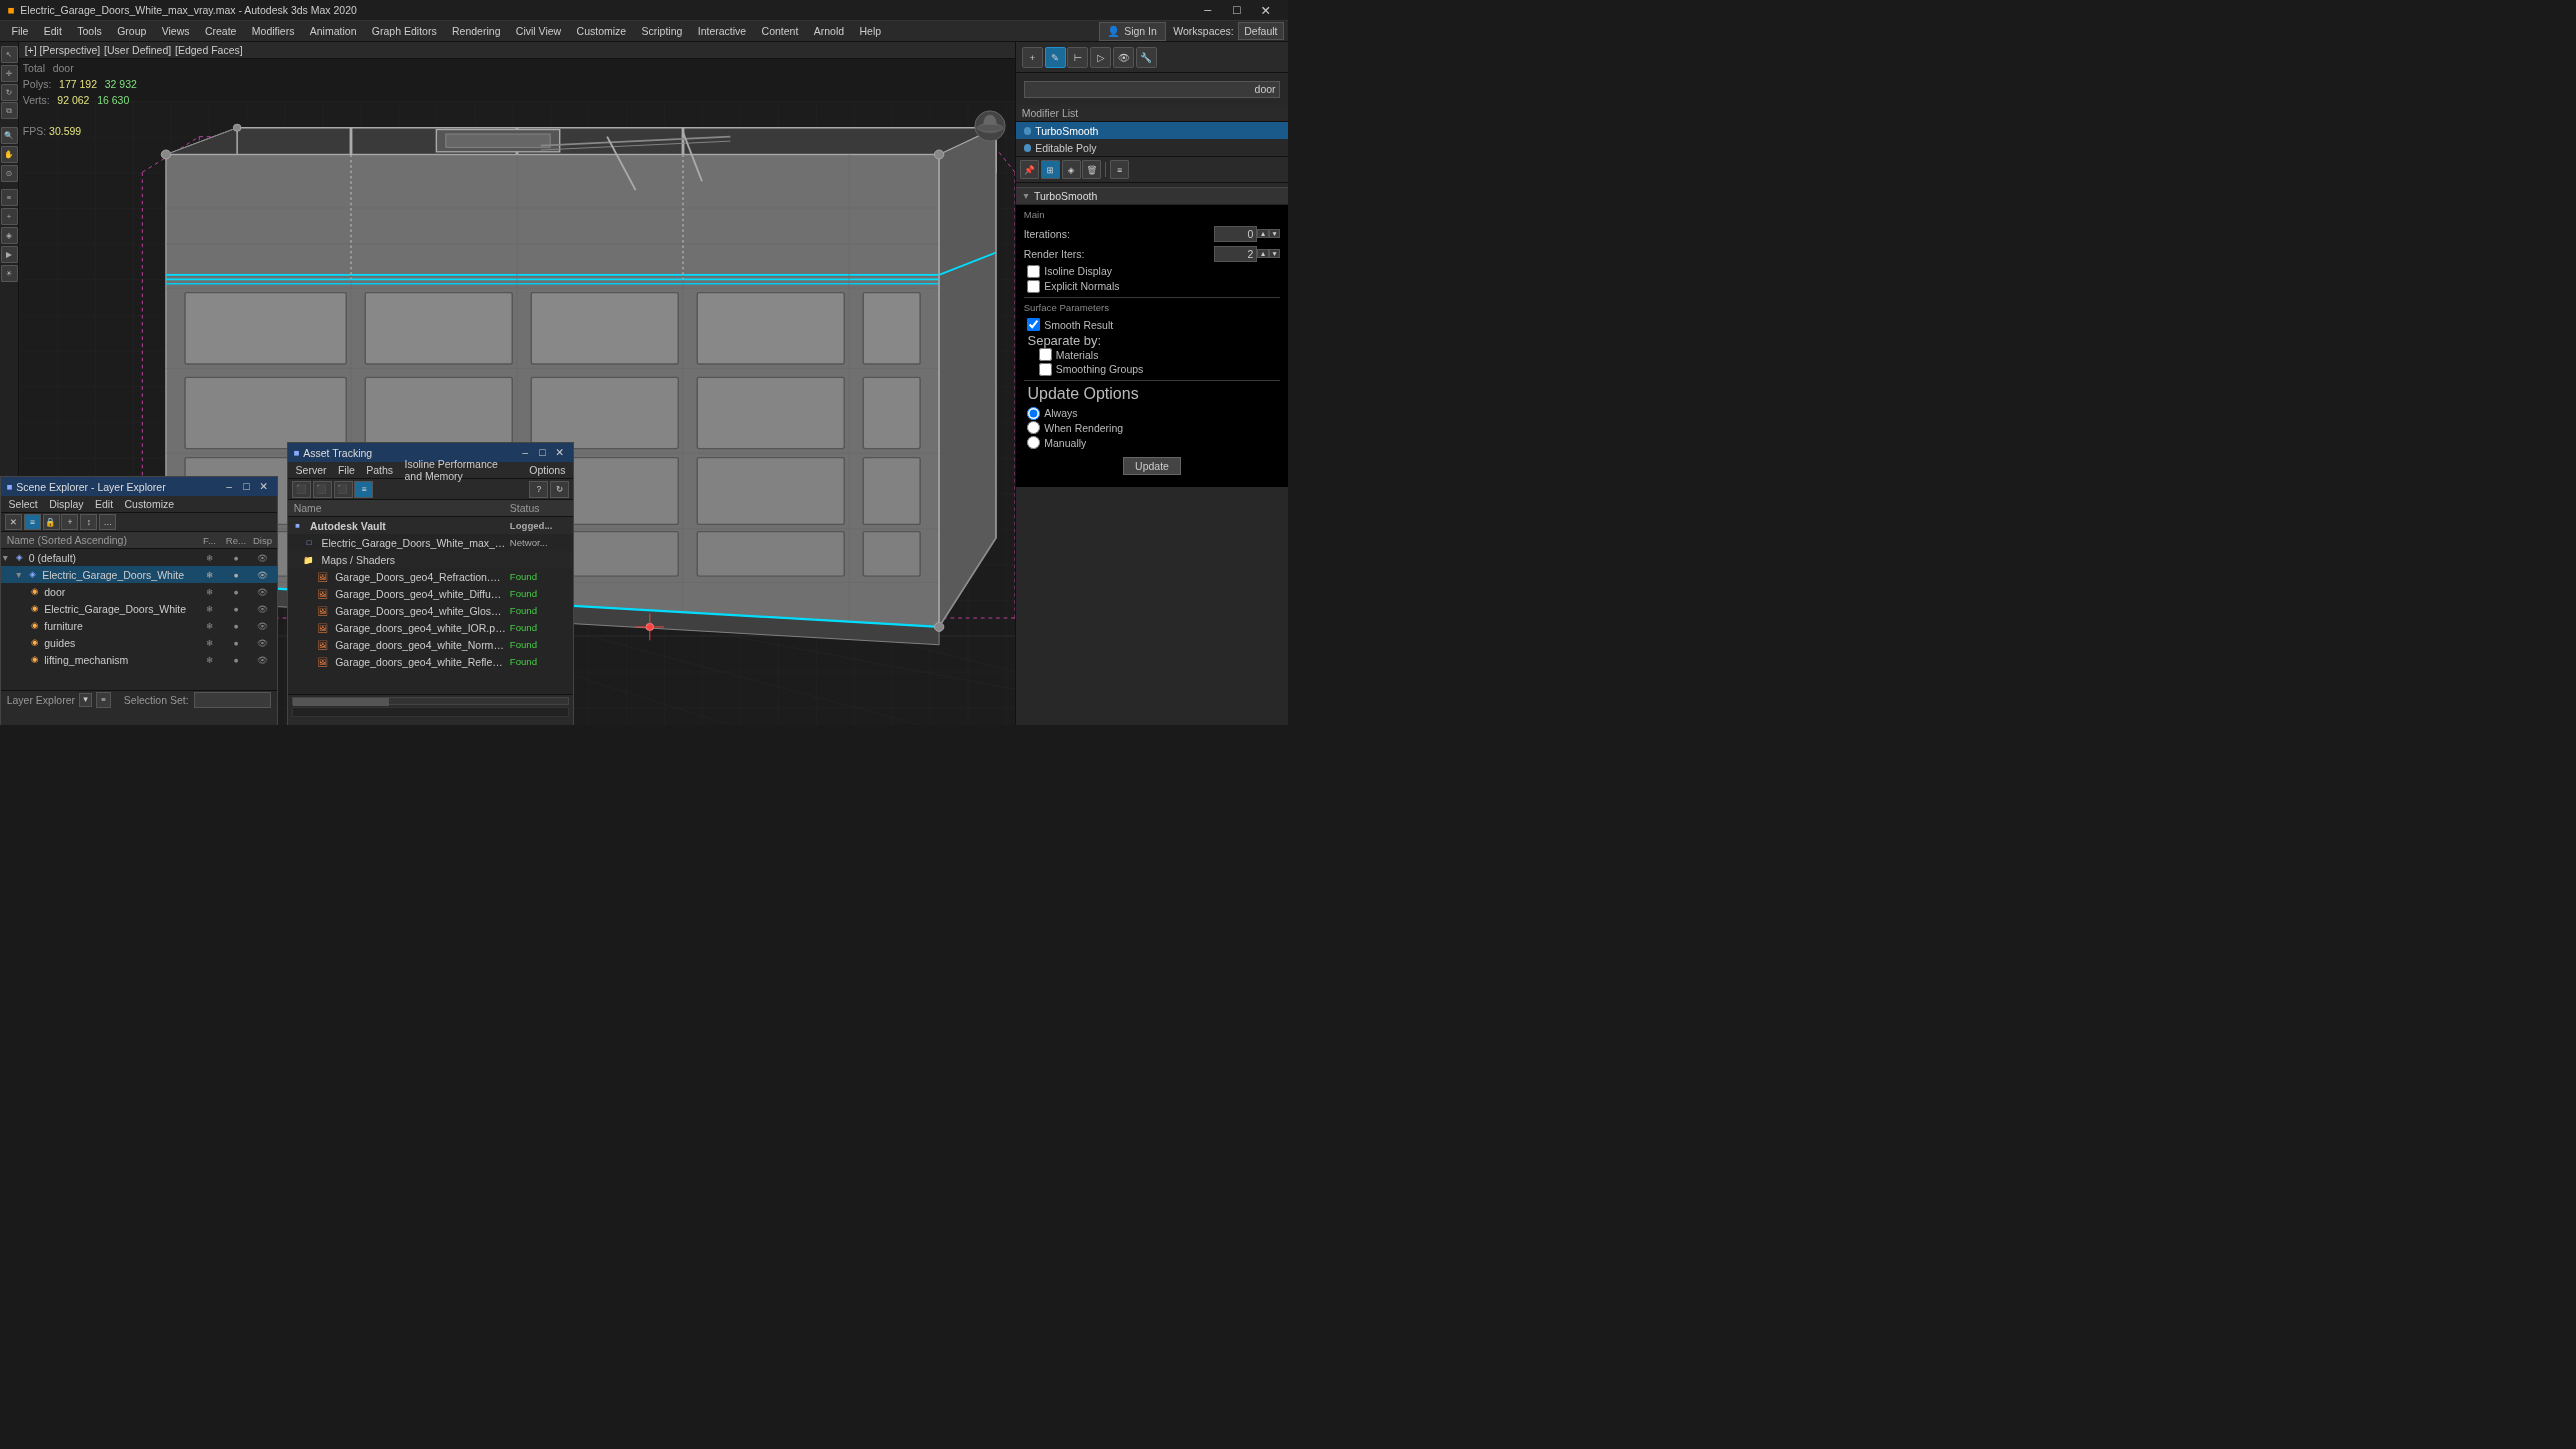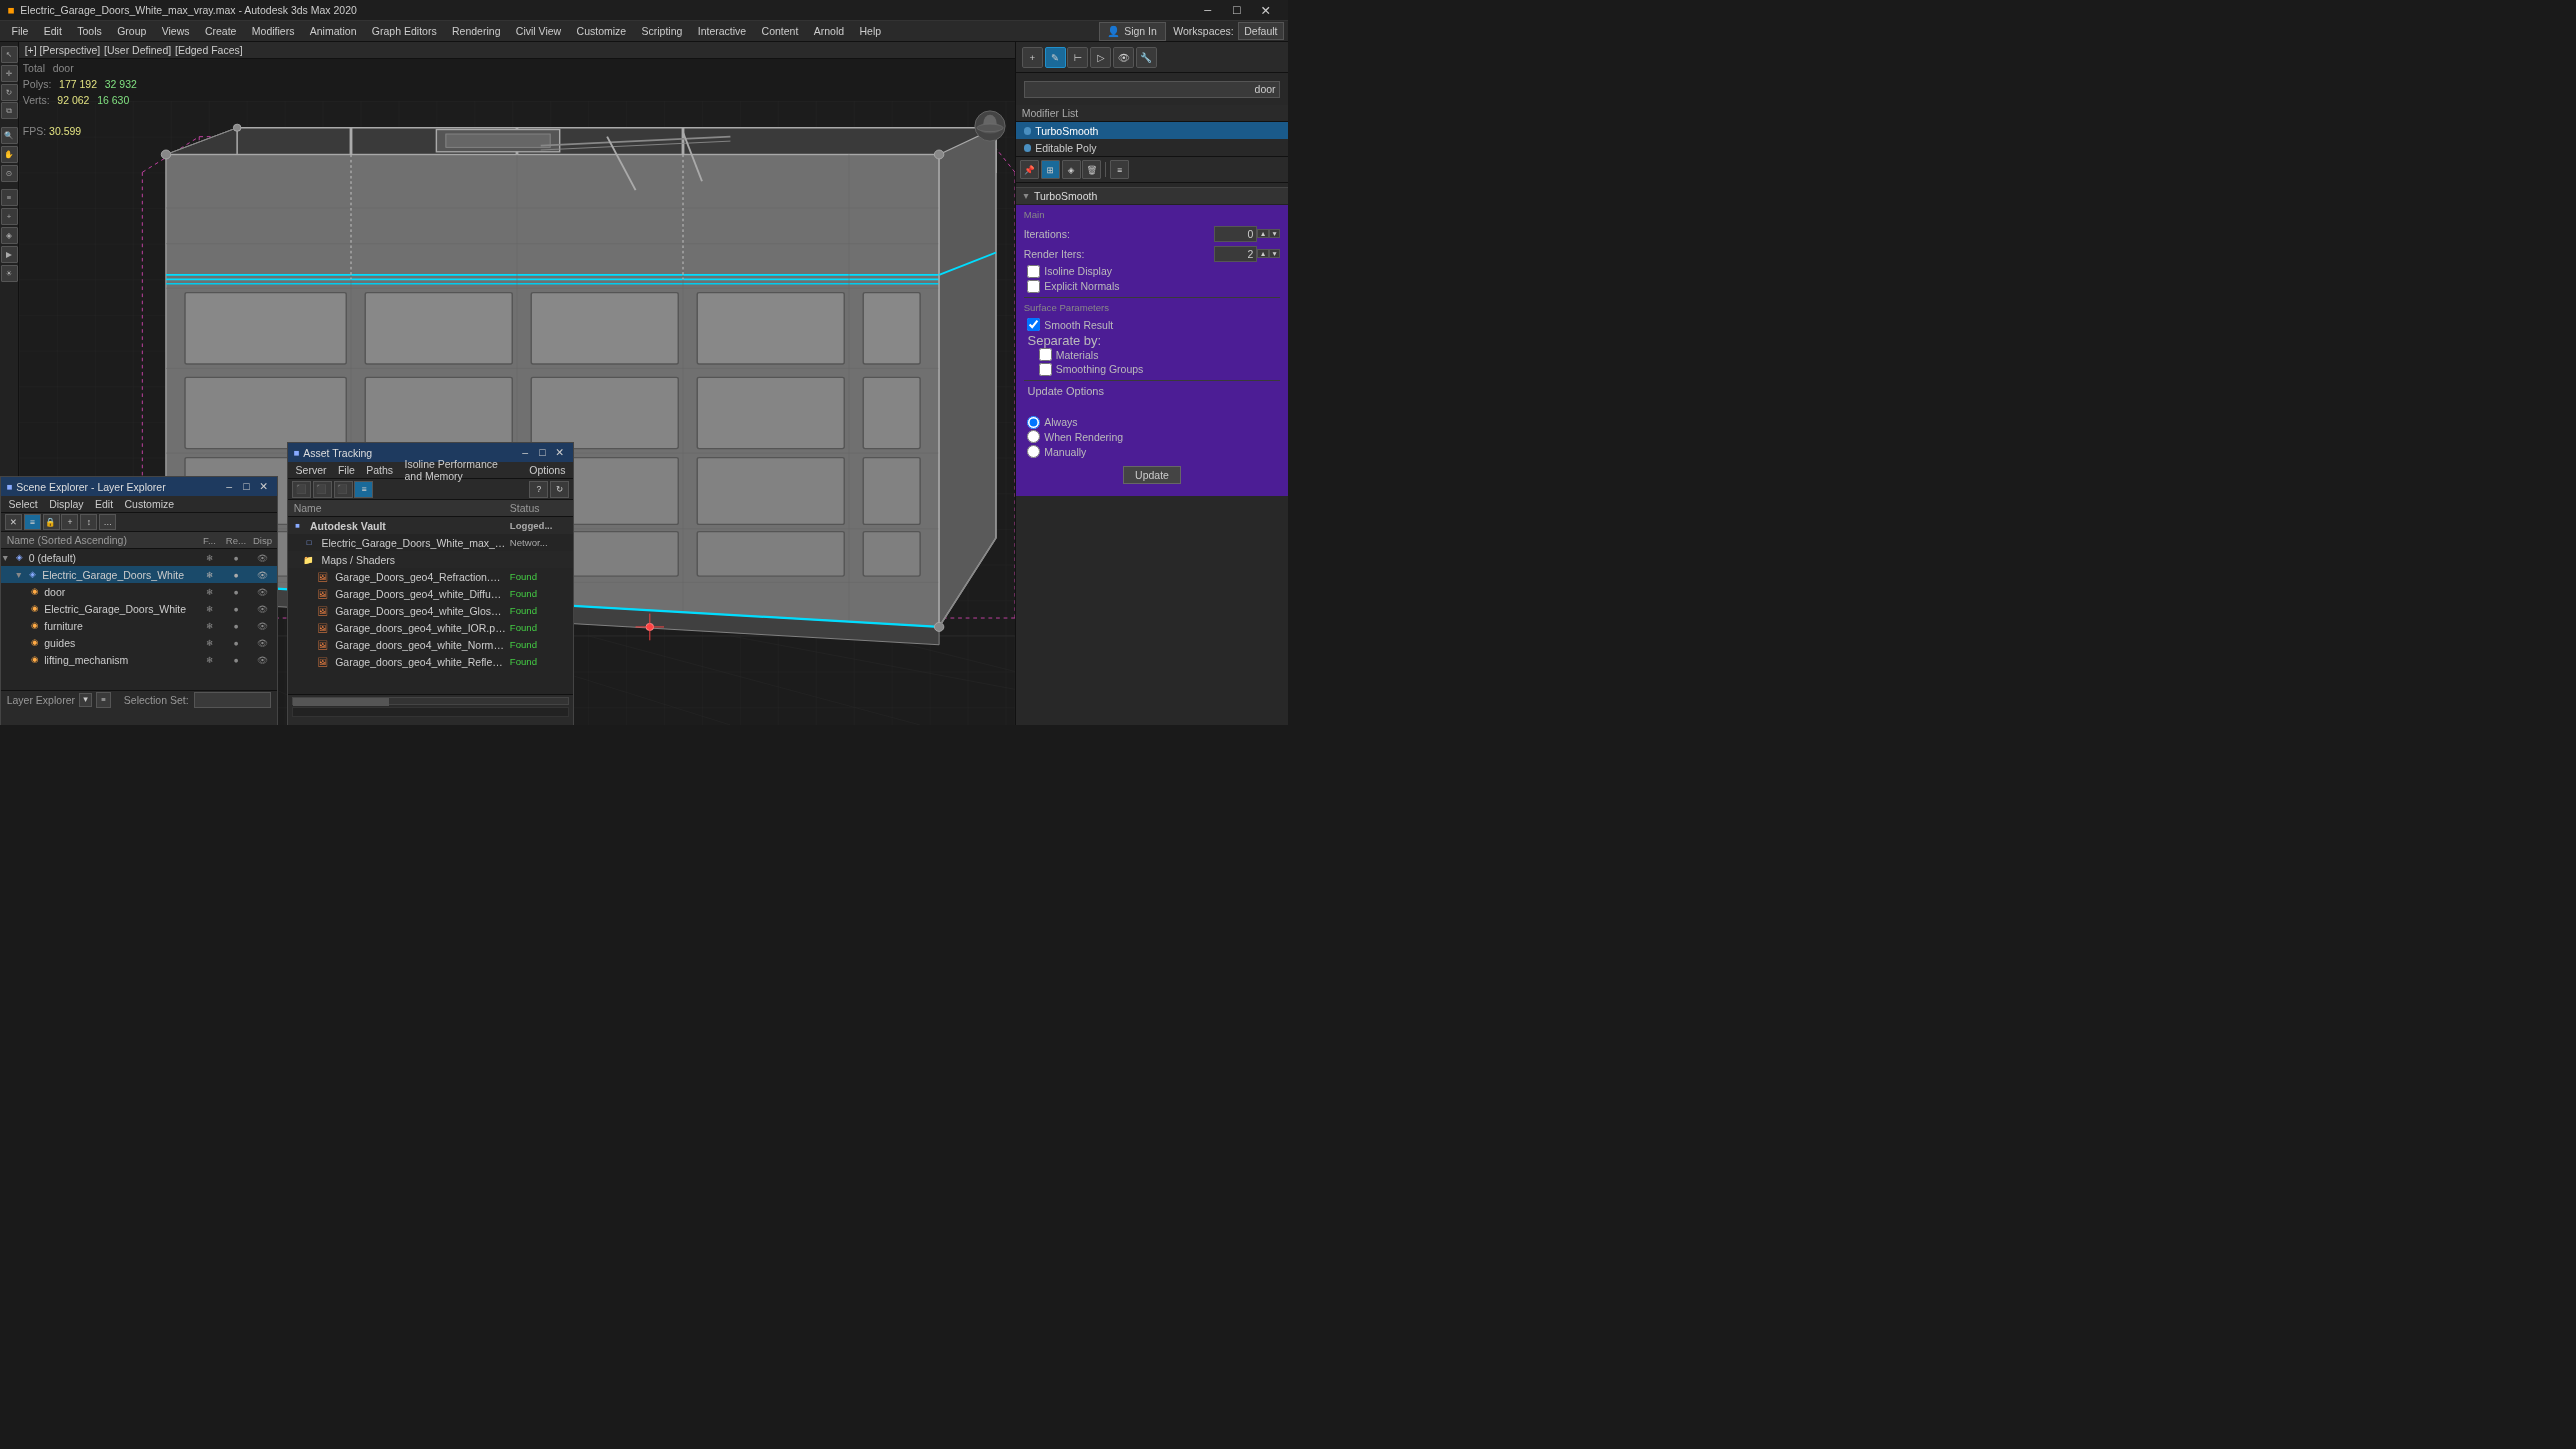--- a/index.html
+++ b/index.html
@@ -281,21 +281,21 @@
       border-top: 1px solid #444;
       border-bottom: 1px solid #222;
       cursor: pointer;
     }
     .section-arrow {
       color: #888;
       font-size: 8.6px;
     }
     .section-content {
       padding: 3.8px 7.7px;
-      background: #4c1d95;
+      background: #000000;
     }
     .section-sub-header {
       font-size: 9.6px;
       color: #888;
       margin-bottom: 3.8px;
       padding: 1px 0;
     }
     .prop-row {
       display: flex;
       align-items: center;
@@ -939,21 +939,21 @@
         <span class="checkbox-label">Materials</span>
       </div>
 
       <div class="checkbox-row indent-row">
         <input type="checkbox" style="">
         <span class="checkbox-label">Smoothing Groups</span>
       </div>
 
       <div class="separator-line"></div>
 
-      <div style="padding-left:3.8px;font-size:11px;color:#bbb;margin-bottom:19px;">Update Options</div>
+      <div style="padding-left:3.8px;font-size:16px;color:#bbb;margin-bottom:4px;">Update Options</div>
 
       <div class="radio-row">
         <input type="radio" name="update" checked="" style="">
         <span class="checkbox-label">Always</span>
       </div>
 
       <div class="radio-row">
         <input type="radio" name="update" style="">
         <span class="checkbox-label">When Rendering</span>
       </div>

